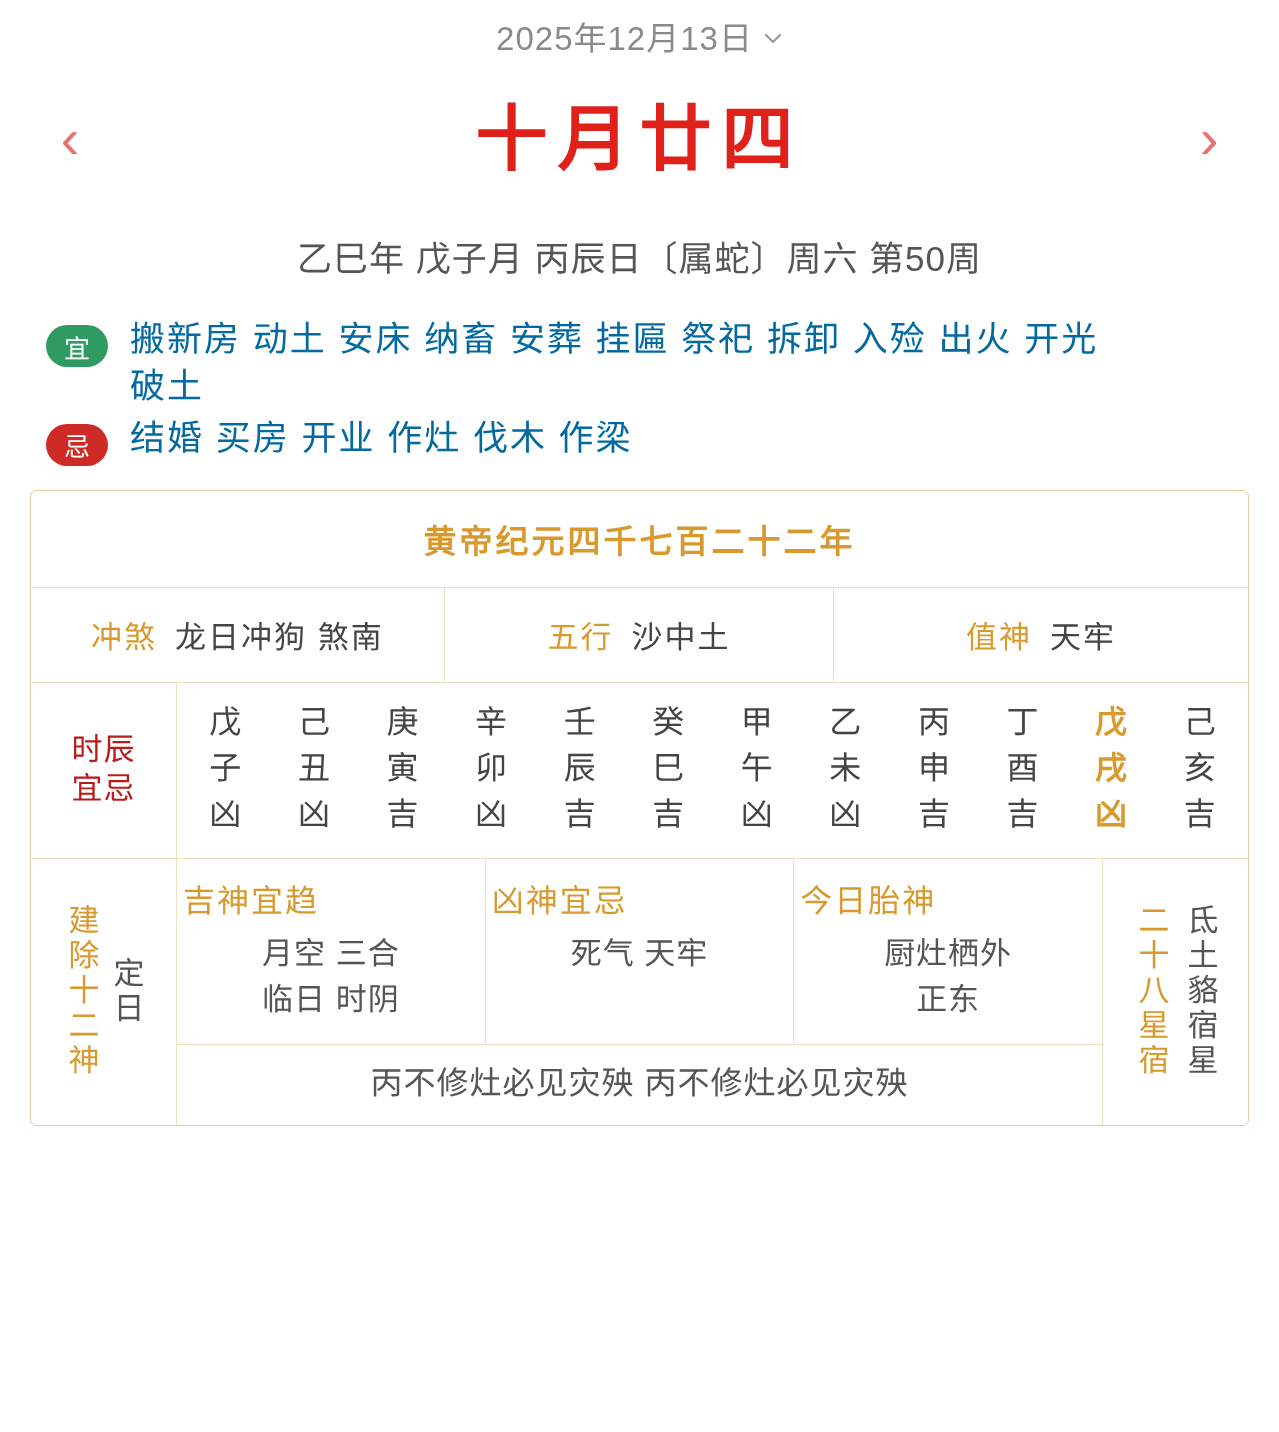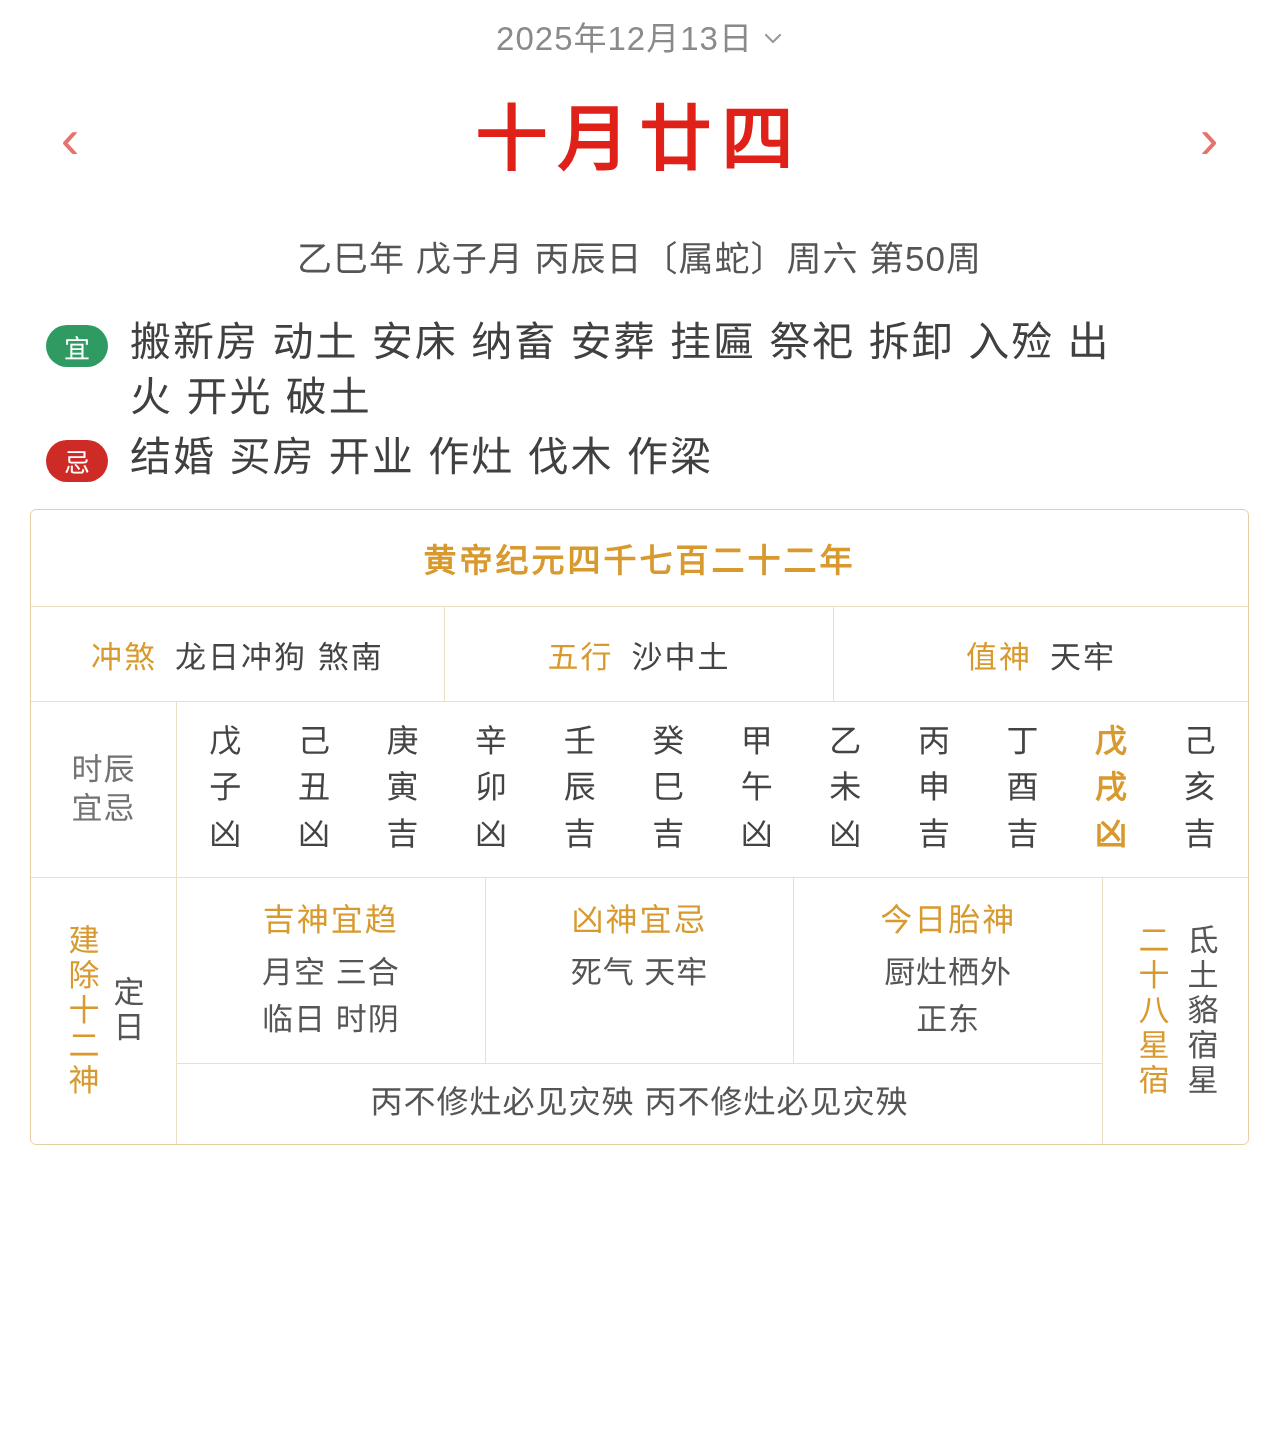--- a/index.html
+++ b/index.html
@@ -64,21 +64,21 @@
   .badge {
     flex: 0 0 auto;
     width: 62px; height: 42px; border-radius: 21px;
     color: #fff; font-size: 26px;
     display: flex; align-items: center; justify-content: center;
     margin-top: 10px;
   }
   .badge.yi { background: #2f9b63; }
   .badge.ji { background: #cf2b26; }
   .yiji-text {
-    flex: 1; font-size: 41px; color: #404040; line-height: 1.35;
+    flex: 1; font-size: 35px; color: #0369a1; line-height: 1.35;
     margin-left: 22px; padding-right: 150px;
     letter-spacing: 2px;
   }
   .lucky-btn {
     position: absolute; right: 32px; top: 4px;
     width: 124px; height: 124px;
     border: 2px solid #e0a93b; border-radius: 12px;
     color: #d59a2c; font-size: 32px;
     display: flex; flex-direction: column; align-items: center; justify-content: center;
     line-height: 1.25; letter-spacing: 2px;
@@ -112,21 +112,21 @@
   .row-info .cell { height: 94px; }
   .row-info .c1 { width: 32%; }
   .row-info .c2 { width: 34%; }
   .row-info .c3 { width: 34%; }
 
   
   .row-shichen { align-items: stretch; }
   .shichen-label {
     width: 12%; border-right: 1px solid #eddfc3;
     display: flex; align-items: center; justify-content: center;
-    color: #737373; font-size: 31px; line-height: 1.25; text-align: center;
+    color: #b91c1c; font-size: 31px; line-height: 1.25; text-align: center;
     letter-spacing: 1px;
   }
   .shichen-grid {
     flex: 1; display: flex; padding: 16px 4px 20px 4px;
   }
   .sc {
     flex: 1; display: flex; flex-direction: column; align-items: center;
     font-size: 32px; line-height: 1.45; color: #444;
   }
   .sc.hl { color: #d89a2e; font-weight: bold; }
@@ -143,21 +143,21 @@
     font-size: 31px; letter-spacing: 4px;
   }
   .vtext.gold { color: #d89a2e; }
   .vtext.gray { color: #555; }
 
   .col-mid { flex: 1; display: flex; flex-direction: column; }
   .mid-top { display: flex; border-bottom: 1px solid #eddfc3; }
   .mid-box {
     flex: 1; border-right: 1px solid #eddfc3;
     padding: 16px 6px 20px 6px;
-    display: flex; flex-direction: column; align-items: center;
+    display: flex; flex-direction: column; 
   }
   .mid-box:last-child { border-right: none; }
   .mid-title { color: #d89a2e; font-size: 32px; margin-bottom: 10px; letter-spacing: 2px; }
   .mid-body { color: #555; font-size: 31px; line-height: 1.5; text-align: center; letter-spacing: 1px; }
 
   .mid-bottom { padding: 14px 6px 18px 6px; text-align: center; }
   .mid-bottom .mid-title { margin-bottom: 8px; }
   .mid-bottom .mid-body { font-size: 32px; }
 
   .col-star {

